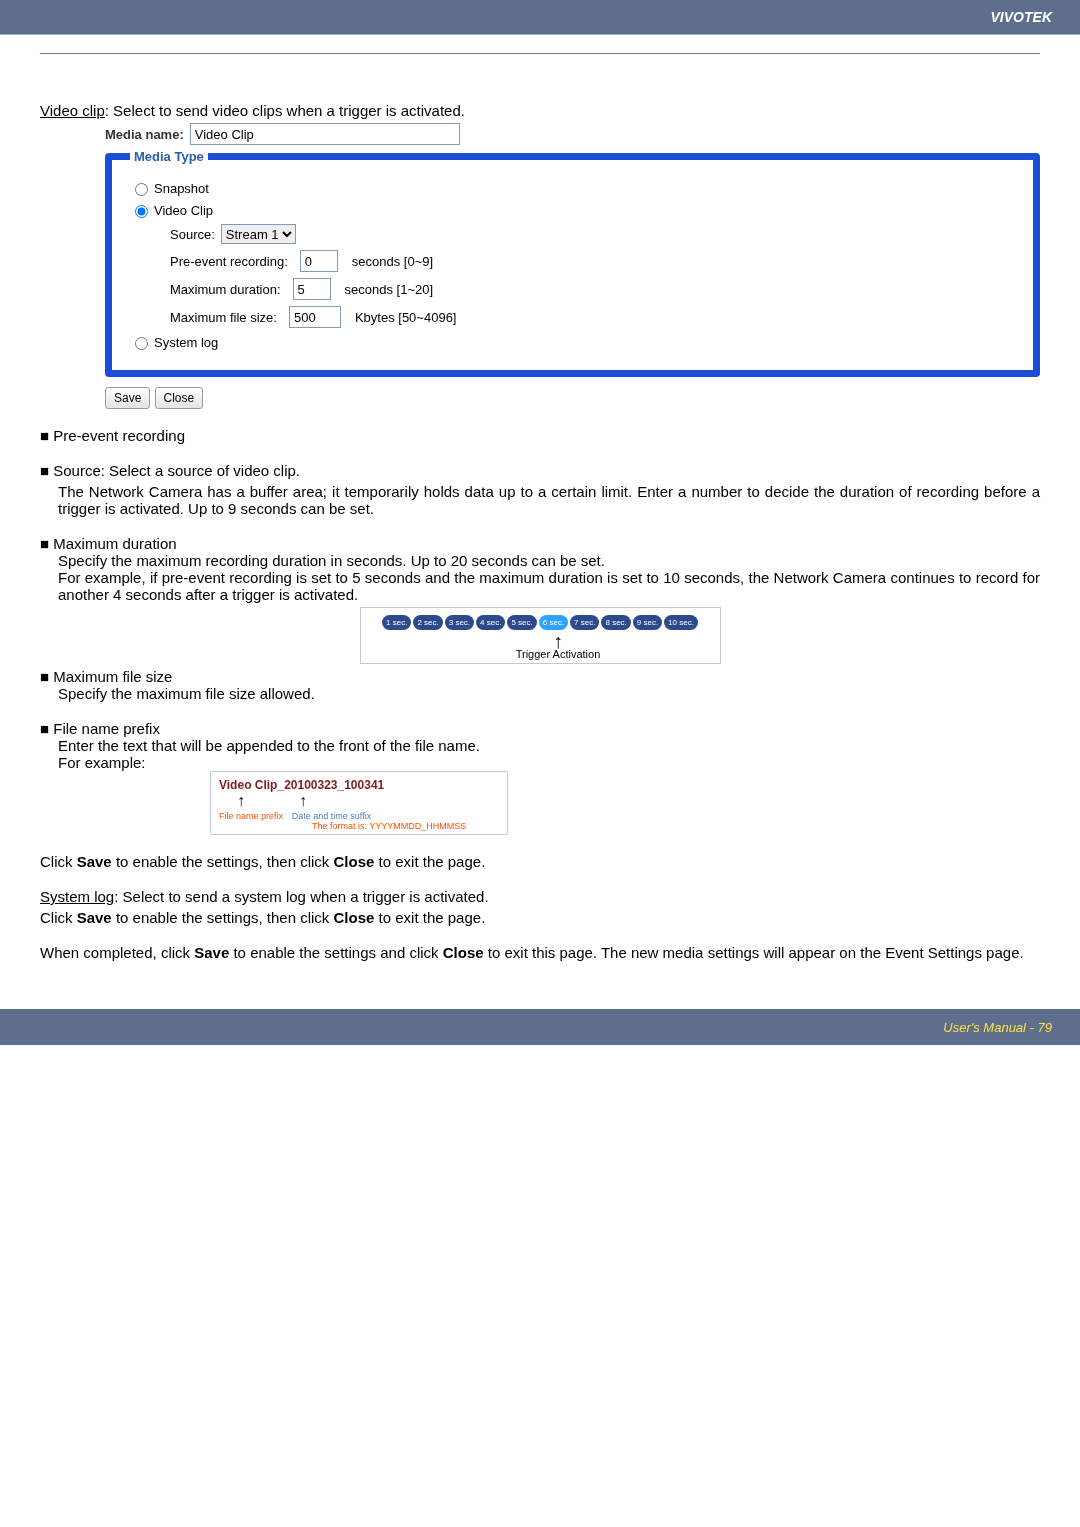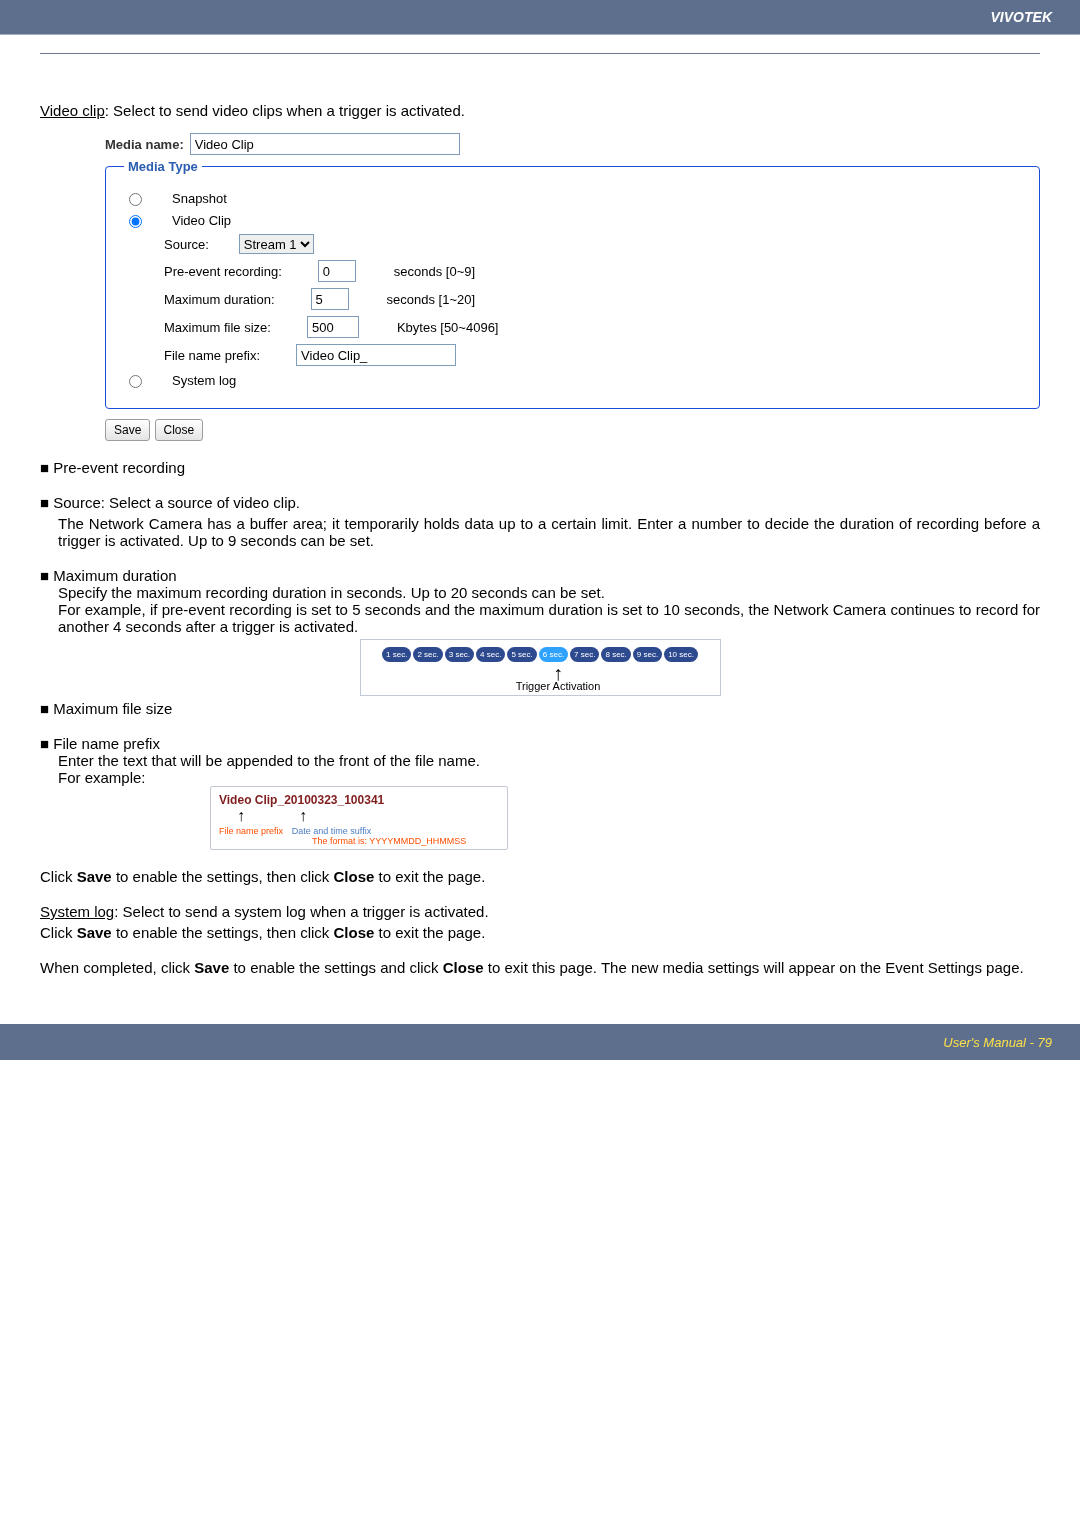--- a/index.html
+++ b/index.html
@@ -29,21 +29,21 @@
   }
   .page {
     padding: 30px 40px 20px 40px;
   }
   .intro-link {
     text-decoration: underline;
   }
   
   .form-wrap {
     margin-left: 65px;
-    margin-top: 14px;
+    margin-top: 4px;
     margin-bottom: 18px;
   }
   .media-name-row {
     display: flex;
     align-items: center;
     margin-bottom: 4px;
   }
   .media-name-row .lbl {
     font-weight: bold;
     color: #333;
@@ -51,37 +51,36 @@
   }
   .text-input {
     font-size: 13px;
     height: 20px;
     border: 1px solid #7f9db9;
     background: #fff;
     padding: 0 4px;
     margin-left: 6px;
   }
   fieldset {
-    border: 1px solid #1d4ed8;
+    border: 7px solid #1d4ed8;
     border-radius: 4px;
     padding: 10px 18px 14px 18px;
     margin: 0 0 10px 0;
     font-size: 13px;
   }
   legend {
     color: #2a5db0;
     font-weight: bold;
     font-size: 13px;
     padding: 0 4px;
   }
   .radio-row, .field-row {
     margin: 6px 0;
     display: flex;
     align-items: center;
-    gap: 24px;
   }
   .radio-row input { margin-right: 6px; }
   .sub-block {
     margin-left: 40px;
   }
   .field-row .flabel {
     margin-right: 6px;
   }
   .field-row .suffix {
     margin-left: 14px;
@@ -218,24 +217,20 @@
         <div class="field-row">
           <span class="flabel">Maximum duration:</span>
           <input class="text-input" style="width: 28px;" value="5">
           <span class="suffix">seconds [1~20]</span>
         </div>
         <div class="field-row">
           <span class="flabel">Maximum file size:</span>
           <input class="text-input" style="width: 42px;" value="500">
           <span class="suffix">Kbytes [50~4096]</span>
         </div>
-        <div class="field-row">
-          <span class="flabel">File name prefix:</span>
-          <input class="text-input" style="width: 150px;" value="Video Clip_">
-        </div>
       </div>
 
       <div class="radio-row">
         <input type="radio" name="mt" style="">
         <span>System log</span>
       </div>
     </fieldset>
 
     <div class="btn-row">
       <button class="btn">Save</button>
@@ -263,20 +258,21 @@
       <span class="pill">7 sec.</span>
       <span class="pill">8 sec.</span>
       <span class="pill">9 sec.</span>
       <span class="pill">10 sec.</span>
     </div>
     <div class="arrow-up" style="margin-left:36px">↑</div>
     <div class="timeline-caption" style="margin-left:36px">Trigger Activation</div>
   </div>
 
   <p class="para bullet-head" style="margin-bottom:0;margin-top:0">Maximum file size</p>
+  <div class="bullet-block">Specify the maximum file size allowed.</div>
 
   <p class="para bullet-head" style="margin-bottom:0">File name prefix</p>
   <div class="bullet-block">Enter the text that will be appended to the front of the file name.</div>
   <div class="bullet-block">For example:</div>
 
   <div class="fn-example-wrap">
     <div class="fn-line1">Video Clip_20100323_100341</div>
     <div class="fn-arrow-row">
       <span>↑</span>
       <span>↑</span>

